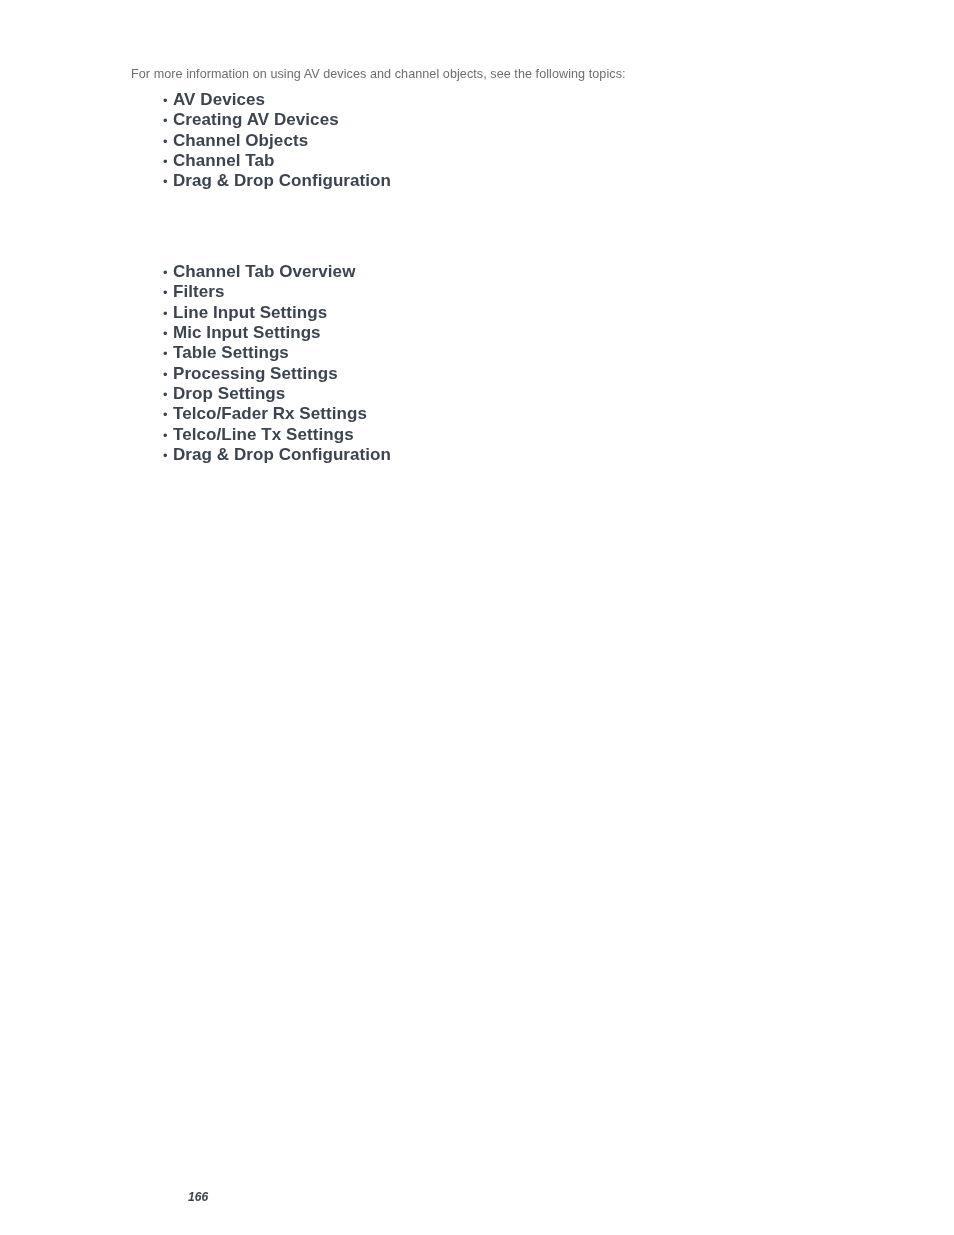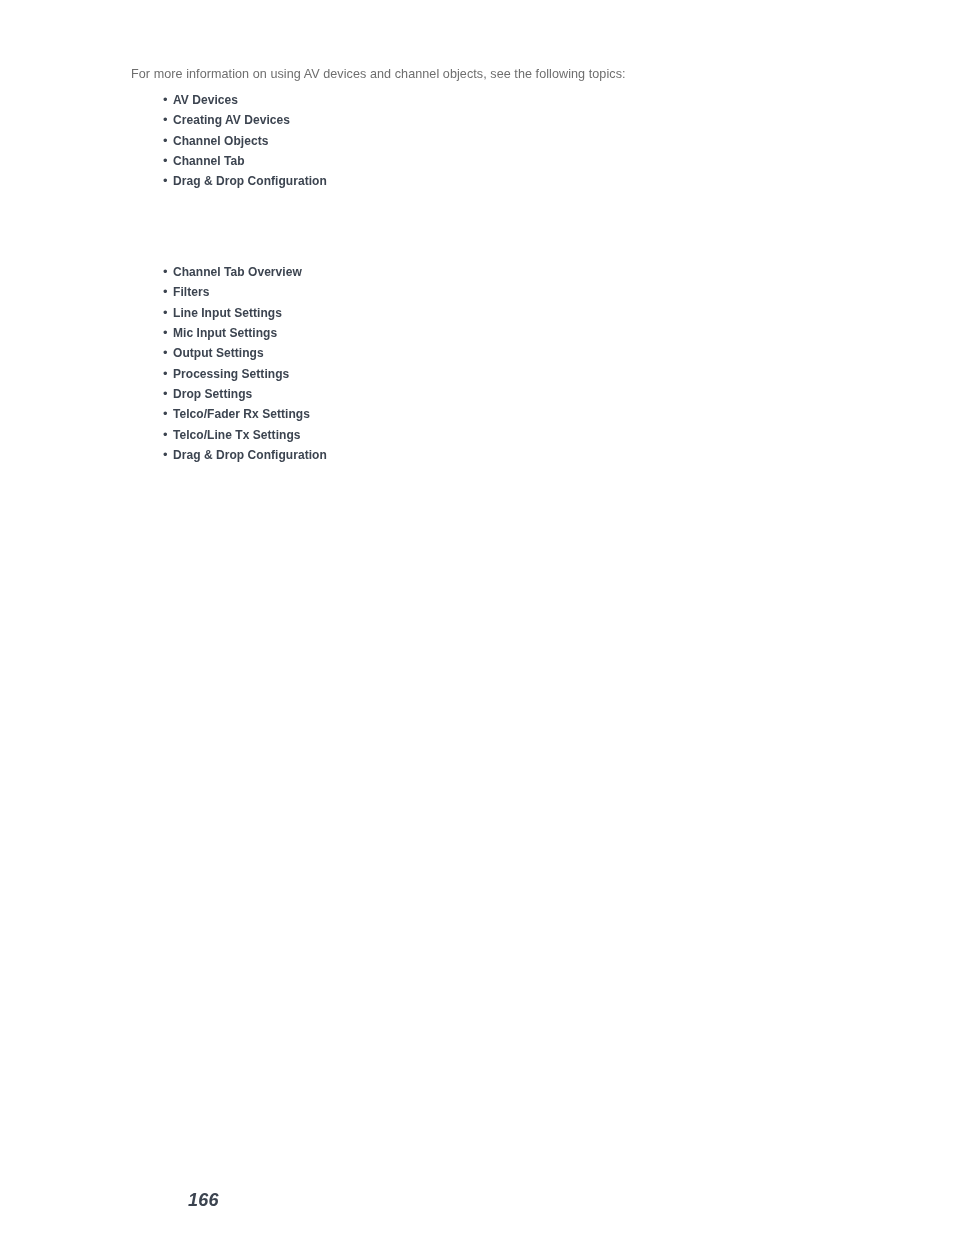--- a/index.html
+++ b/index.html
@@ -57,32 +57,32 @@
   }
   .topic-bullet {
     width: 10px;
     flex: 0 0 10px;
     font-size: 13px;
     line-height: 20.35px;
     color: #3c4450;
     text-align: left;
   }
   .topic-label {
-    font-size: 12px;
+    font-size: 17px;
     font-weight: bold;
     color: #3c4450;
     letter-spacing: 0.004em;
   }
 
   
   .page-number {
     position: absolute;
     left: 188px;
     top: 1190px;
-    font-size: 18px;
+    font-size: 12px;
     font-weight: bold;
     font-style: italic;
     color: #3c4450;
     letter-spacing: 0.01em;
   }
 </style>
 </head>
 <body>
 
 <div class="page">
@@ -127,21 +127,21 @@
     <li class="topic-item">
       <span class="topic-bullet">•</span>
       <span class="topic-label">Line Input Settings</span>
     </li>
     <li class="topic-item">
       <span class="topic-bullet">•</span>
       <span class="topic-label">Mic Input Settings</span>
     </li>
     <li class="topic-item">
       <span class="topic-bullet">•</span>
-      <span class="topic-label">Output Settings</span>
+      <span class="topic-label">Table Settings</span>
     </li>
     <li class="topic-item">
       <span class="topic-bullet">•</span>
       <span class="topic-label">Processing Settings</span>
     </li>
     <li class="topic-item">
       <span class="topic-bullet">•</span>
       <span class="topic-label">Drop Settings</span>
     </li>
     <li class="topic-item">

